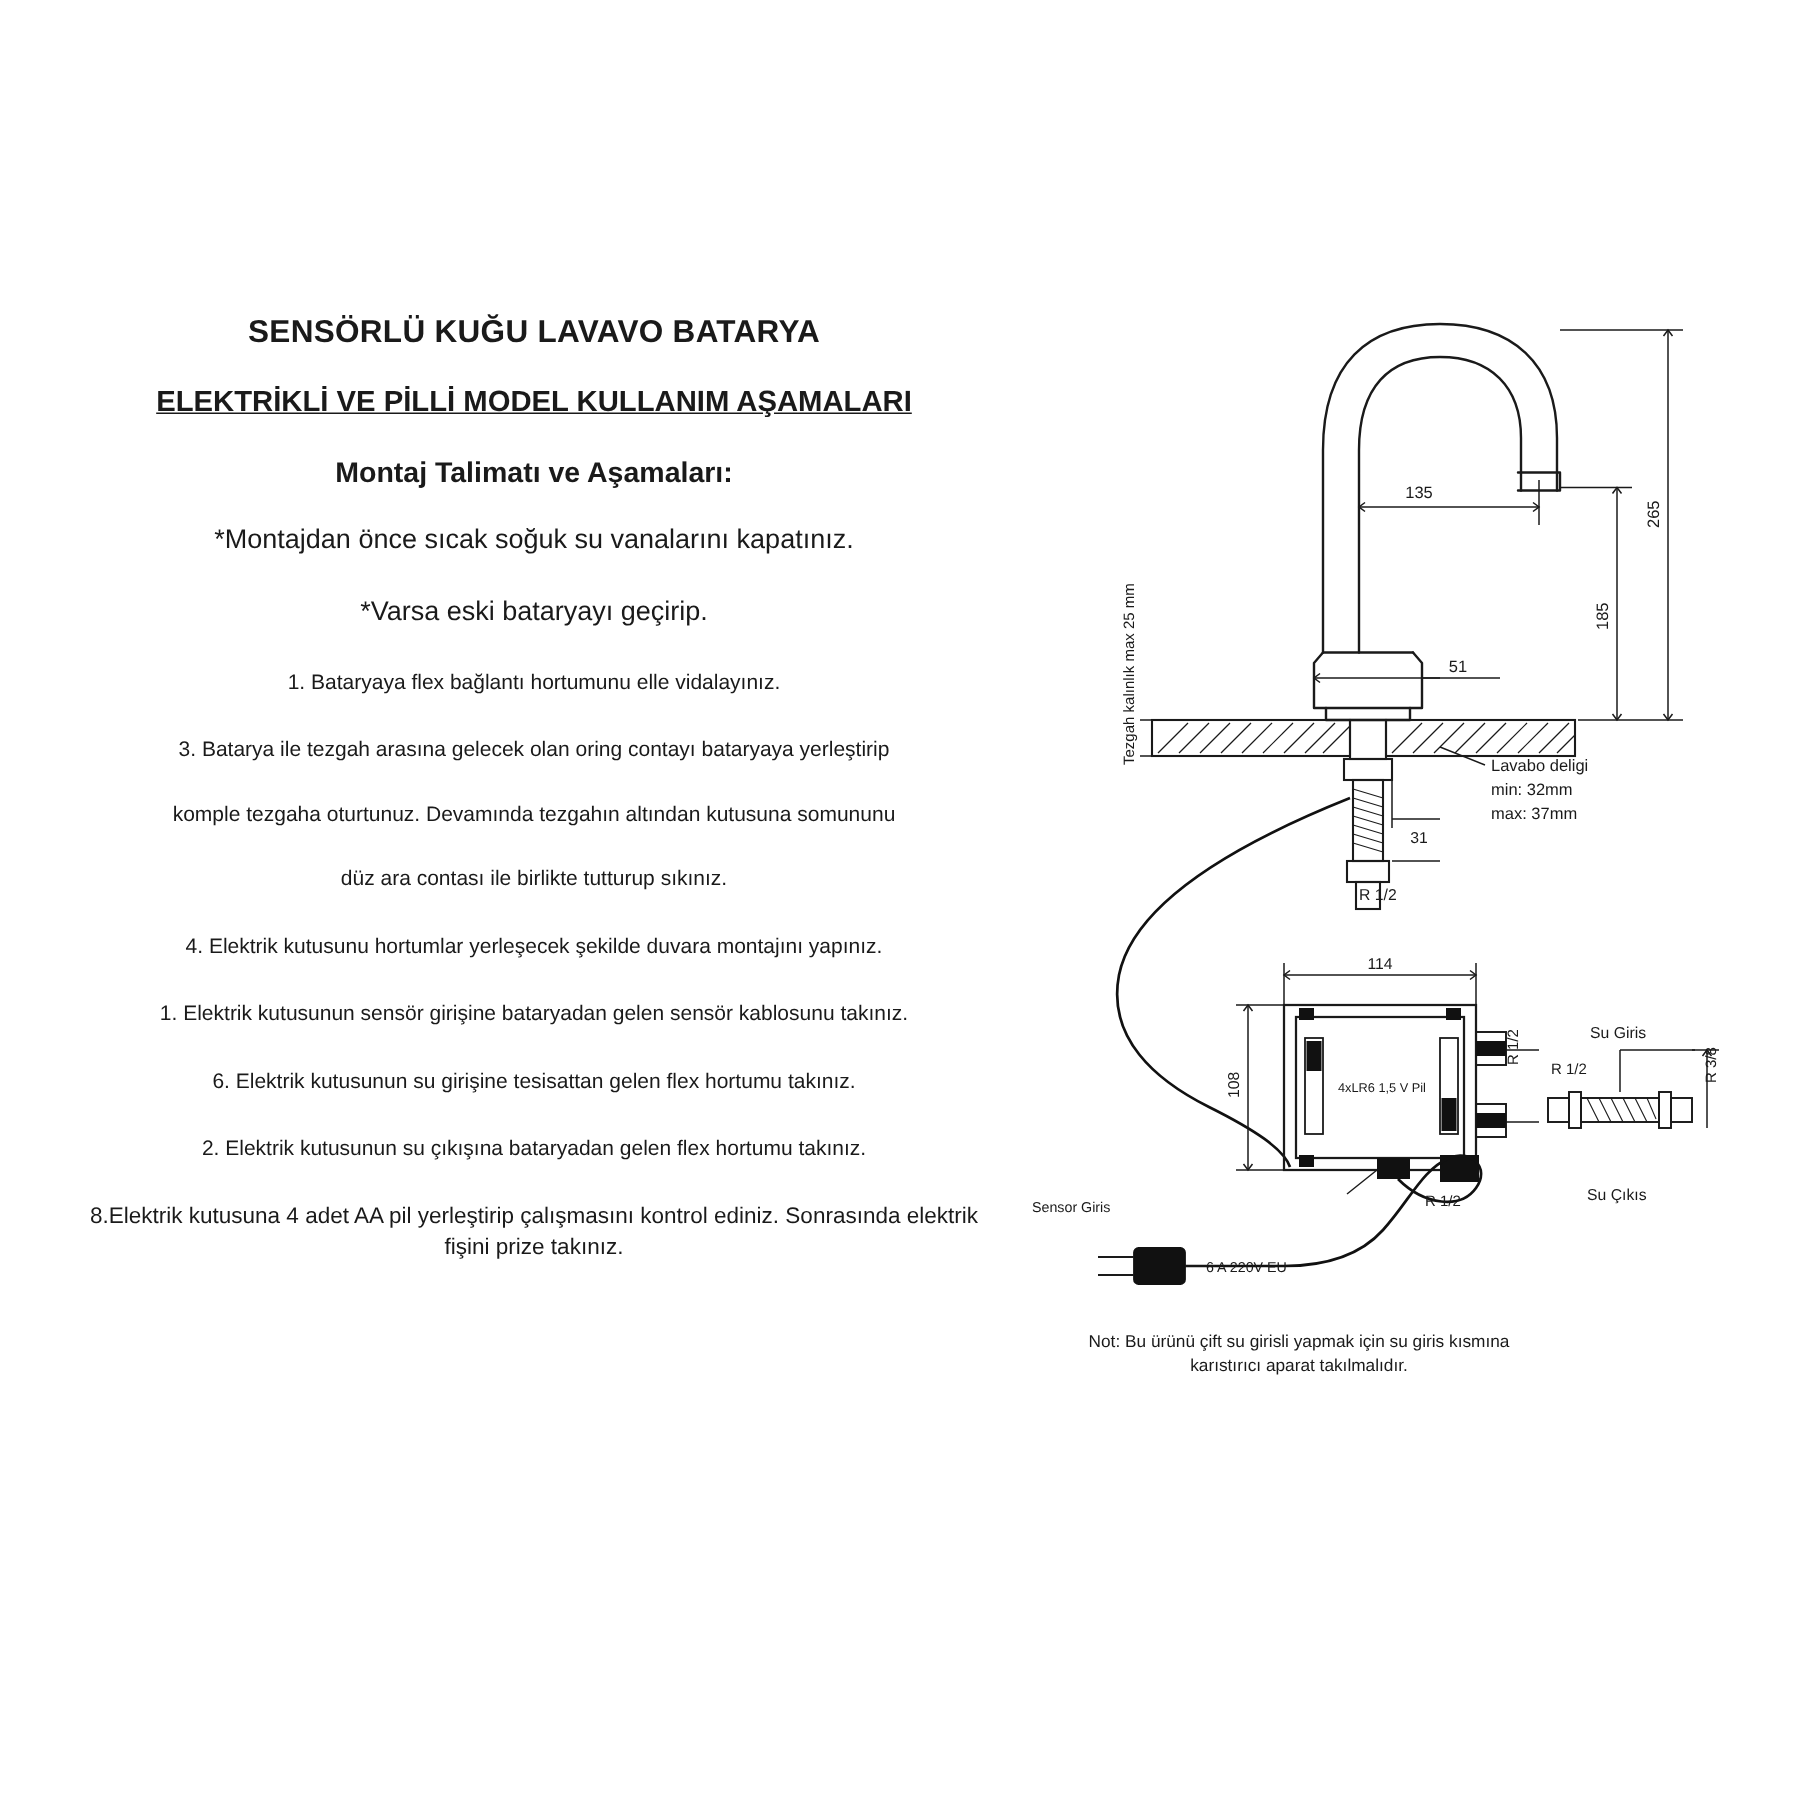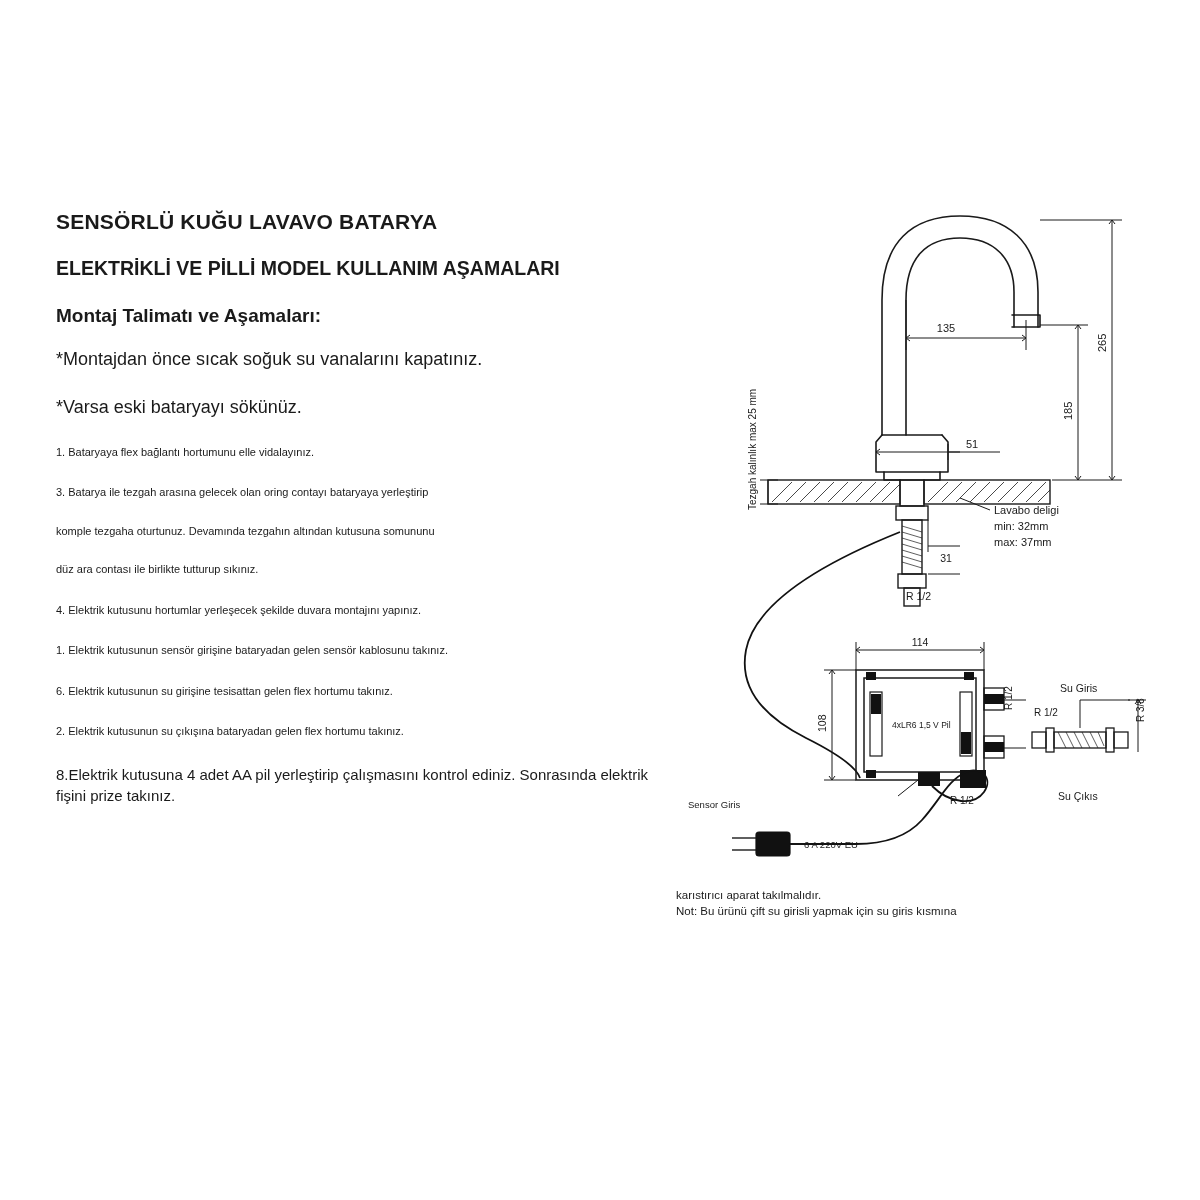--- a/index.html
+++ b/index.html
@@ -13,53 +13,55 @@
     font-family: "Liberation Sans", sans-serif;
     color: #1a1a1a;
     position: relative;
     overflow: hidden;
   }
   .page {
     position: absolute;
     left: 0; top: 0;
     width: 1200px;
     height: 1200px;
+    text-align: center;
   }
 
   
   .text-col {
     position: absolute;
     left: 56px;
     top: 210px;
     width: 600px;
   }
   .title-1 {
     font-size: 21px;
     font-weight: bold;
     letter-spacing: .2px;
     margin: 0 0 22px 0;
   }
   .title-2 {
     font-size: 19.5px;
     font-weight: bold;
     line-height: 1.28;
     margin: 16px 0 24px 0;
+    text-decoration: underline;
   }
   .title-3 {
     font-size: 19px;
     font-weight: bold;
     margin: 0 0 20px 0;
   }
   .note-line {
     font-size: 18px;
     margin: 0 0 24px 0;
     line-height: 1.35;
   }
   .step {
-    font-size: 11px;
+    font-size: 14px;
     margin: 16px 0 24px 0;
     line-height: 1.5;
   }
   .step .cont {
     display: block;
     margin-top: 22px;
   }
   .step-last {
     font-size: 15px;
     line-height: 1.45;
@@ -93,21 +95,21 @@
 
   <div class="text-col">
 
     <h1 class="title-1">SENSÖRLÜ KUĞU LAVAVO BATARYA</h1>
 
     <h2 class="title-2">ELEKTRİKLİ VE PİLLİ MODEL KULLANIM AŞAMALARI</h2>
 
     <h3 class="title-3">Montaj Talimatı ve Aşamaları:</h3>
 
     <p class="note-line">*Montajdan önce sıcak soğuk su vanalarını kapatınız.</p>
-    <p class="note-line">*Varsa eski bataryayı sökünüz.</p>
+    <p class="note-line">*Varsa eski bataryayı geçirip.</p>
 
     <p class="step">
       <span>1. Bataryaya flex bağlantı hortumunu elle vidalayınız.</span>
     </p>
 
 
     <p class="step">
       <span>3. Batarya ile tezgah arasına gelecek olan oring contayı bataryaya yerleştirip</span>
       <span class="cont">komple tezgaha oturtunuz. Devamında  tezgahın altından kutusuna somununu</span>
       <span class="cont">düz ara contası ile birlikte tutturup sıkınız.</span>
@@ -354,17 +356,17 @@
         <text x="398" y="620" font-size="10.5">Su Çıkıs</text>
 
         <text x="28" y="628" font-size="9.5">Sensor Giris</text>
 
         <text x="144" y="668" font-size="9.5">6 A 220V EU</text>
       </g>
     </svg>
   </div>
 
   <div class="dim-note">
+    <div>Not: Bu ürünü çift su girisli yapmak için su giris kısmına</div>
     <div>karıstırıcı aparat takılmalıdır.</div>
-    <div>Not: Bu ürünü çift su girisli yapmak için su giris kısmına</div>
   </div>
 
 </div>
 
 </body></html>

